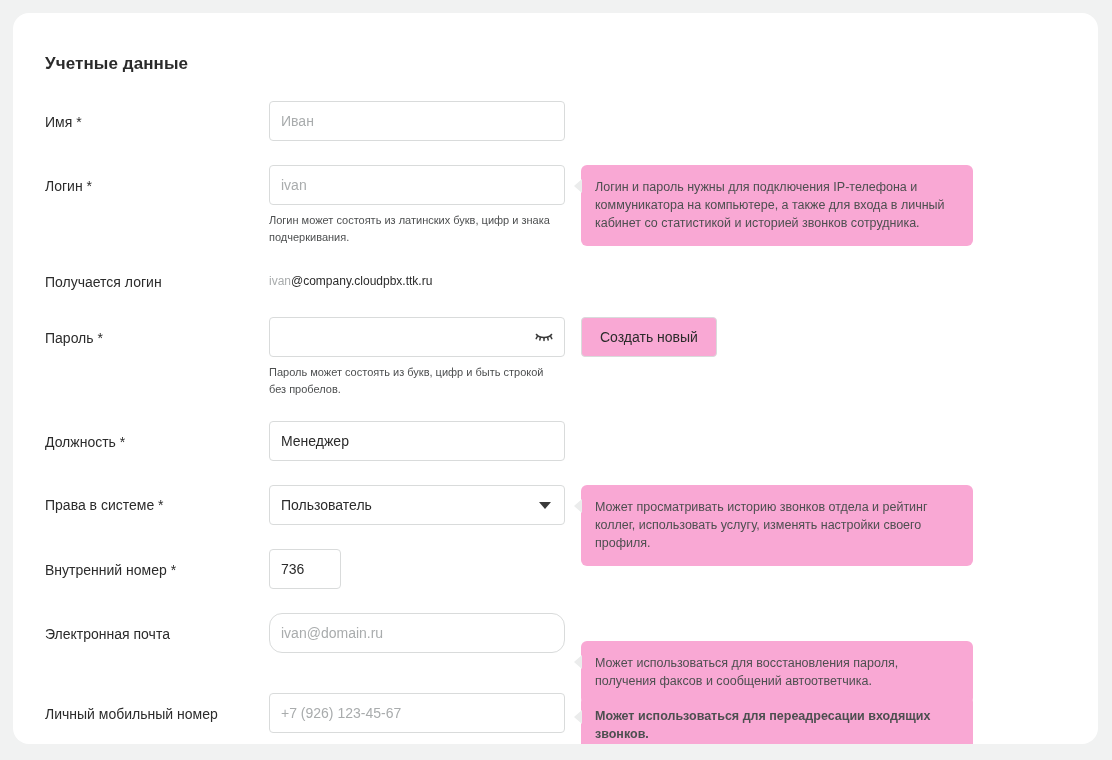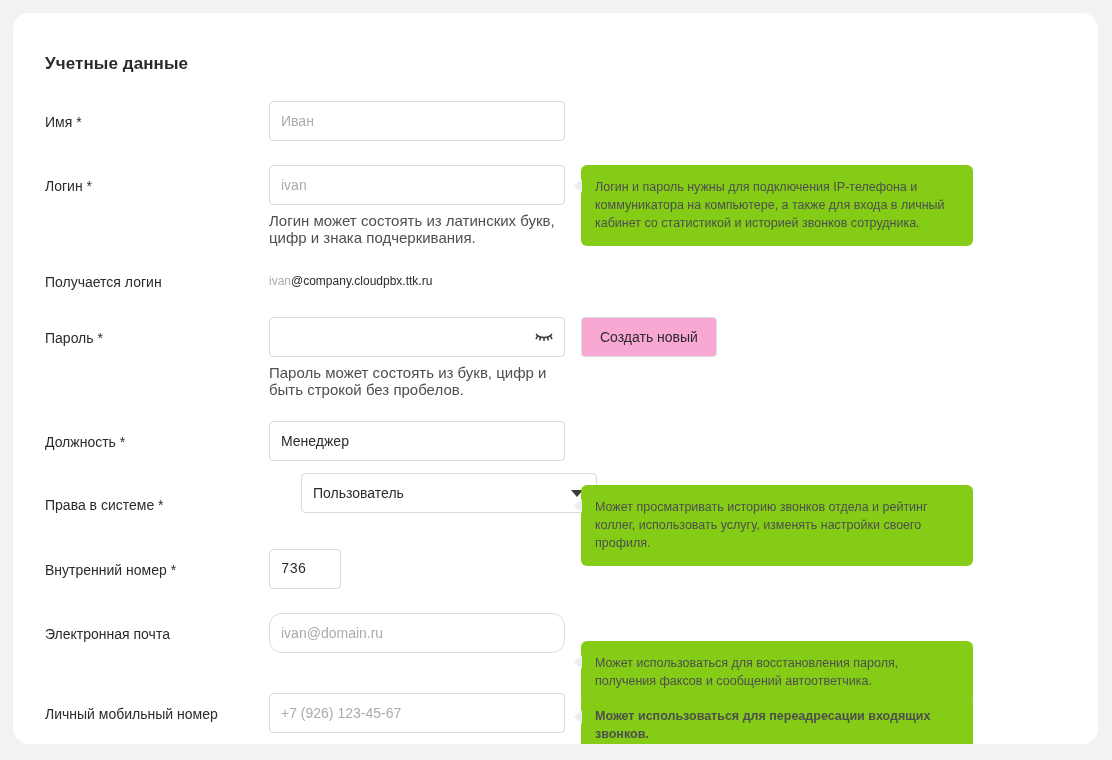--- a/index.html
+++ b/index.html
@@ -109,41 +109,41 @@
     color: #2b2b2b;
     padding: 0 18px;
     cursor: pointer;
     line-height: 36px;
   }
 
   .hint {
     position: absolute;
     left: 256px;
     width: 290px;
-    font-size: 15px;
+    font-size: 11px;
     line-height: 17px;
     color: #4d4f50;
   }
 
   .static-value {
     position: absolute;
     left: 256px;
     font-size: 12px;
     color: #2b2b2b;
     white-space: nowrap;
   }
   .static-value .muted { color: #a9acad; }
 
   
   .tip {
     position: absolute;
     left: 568px;
     width: 392px;
     box-sizing: border-box;
-    background: #84cc16;
+    background: #f9a8d4;
     border-radius: 6px;
     padding: 13px 16px 14px 14px;
     font-size: 12.5px;
     line-height: 18px;
     color: #4d4f50;
   }
   .tip::before {
     content: "";
     position: absolute;
     left: -7px;
@@ -197,30 +197,30 @@
     <div class="hint" style="top:351px;">Пароль может состоять из букв, цифр и быть строкой без пробелов.</div>
   </div>
 
   <div class="row">
     <div class="label" style="top:421px;">Должность *</div>
     <input class="field" style="top: 408px;" type="text" value="Менеджер">
   </div>
 
   <div class="row">
     <div class="label" style="top:484px;">Права в системе *</div>
-    <div class="field-wrap" style="top:460px;margin-left:32px;">
+    <div class="field-wrap" style="top:472px;">
       <div class="field" style="position:absolute; top:0;">Пользователь</div>
       <span class="select-arrow"></span>
     </div>
     <div class="tip" style="top:472px;">Может просматривать историю звонков отдела и рейтинг коллег, использовать услугу, изменять настройки своего профиля.</div>
   </div>
 
   <div class="row">
     <div class="label" style="top:549px;">Внутренний номер *</div>
-    <input class="field narrow" style="top: 536px; font-family: Liberation Mono, monospace;" type="text" value="736">
+    <input class="field narrow" style="top: 536px;" type="text" value="736">
   </div>
 
   <div class="row">
     <div class="label" style="top:613px;">Электронная почта</div>
     <input class="field" style="top: 600px; border-radius: 13px;" type="text" placeholder="ivan@domain.ru">
     <div class="tip" style="top:628px;">Может использоваться для восстановления пароля, получения факсов и сообщений автоответчика.</div>
   </div>
 
   <div class="row">
     <div class="label" style="top:693px;">Личный мобильный номер</div>

